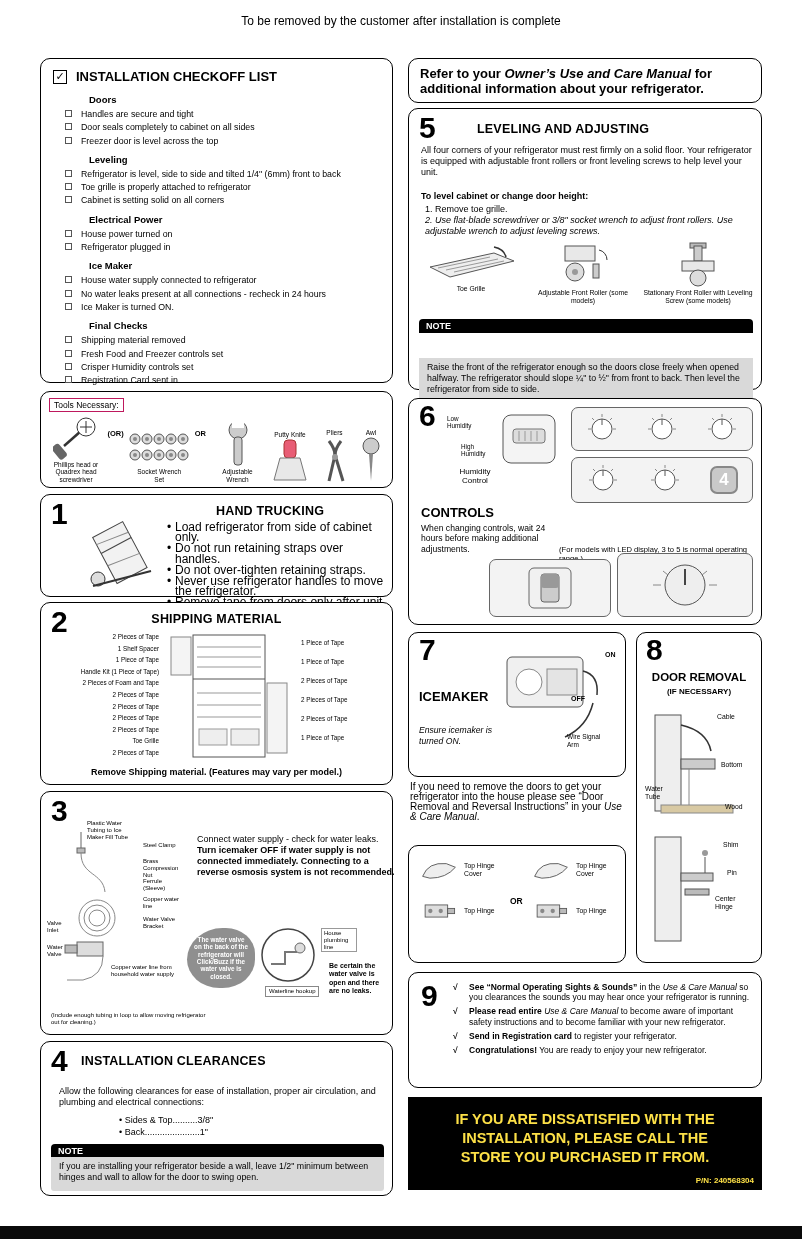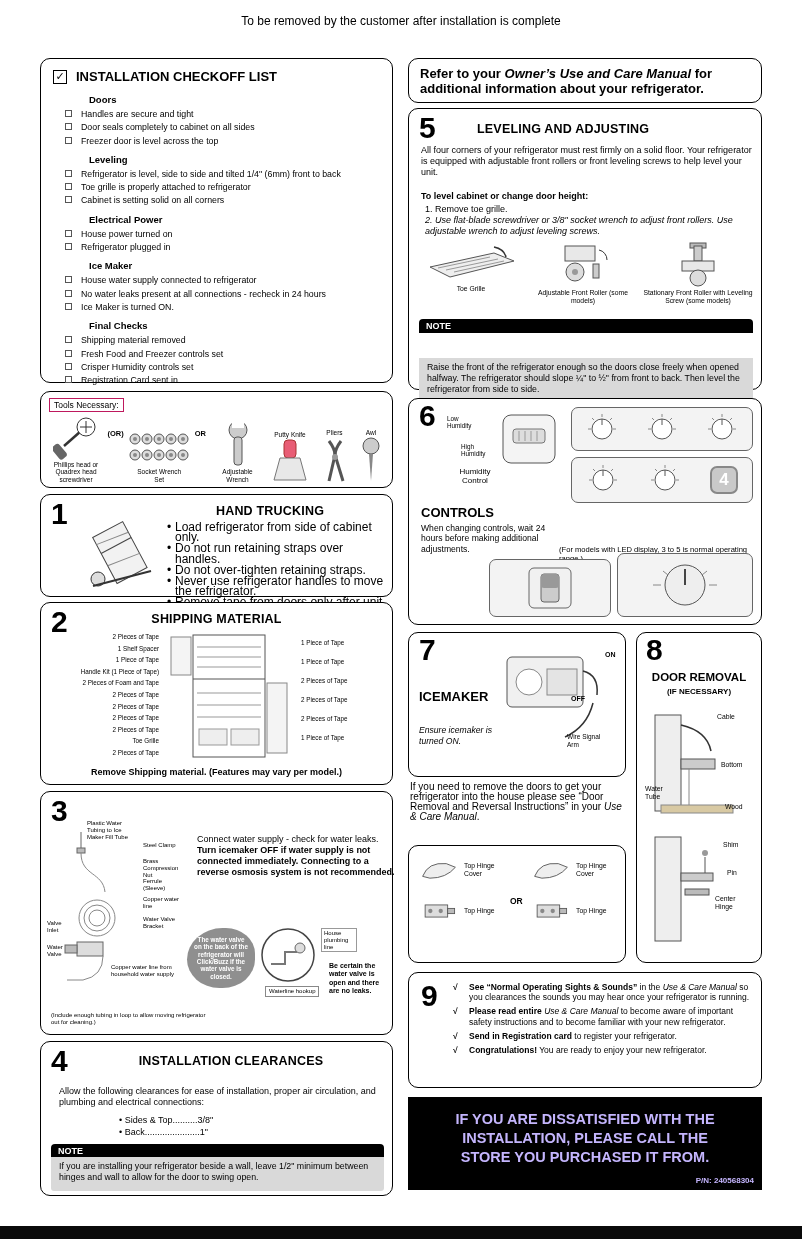--- a/index.html
+++ b/index.html
@@ -320,21 +320,21 @@
       </svg>
     </div>
     <div class="wlabel-box" style="left:224px;top:194px;">Waterline hookup</div>
     <div class="abs" style="left:280px;top:136px;width:36px;font-size:6px;line-height:6.8px;border:1px solid #999;padding:1px 2px;background:#fff;">House plumbing line</div>
     <div class="abs" style="left:288px;top:170px;width:60px;font-size:7px;font-weight:bold;line-height:8.4px;">Be certain the water valve is open and there are no leaks.</div>
     <div class="abs" style="left:10px;top:220px;width:160px;font-size:6px;line-height:7px;">(Include enough tubing in loop to allow moving refrigerator out for cleaning.)</div>
   </section>
 
   <section class="box" style="left:40px;top:1041px;width:353px;height:155px;">
     <div class="secnum" style="left:10px;top:4px;">4</div>
-    <div class="sectitle" style="left:40px;top:12px;width:300px;text-align:center;">INSTALLATION CLEARANCES</div>
+    <div class="sectitle" style="left:40px;top:12px;width:300px;text-align:left;">INSTALLATION CLEARANCES</div>
     <div class="abs small" style="left:18px;top:44px;width:322px;">Allow the following clearances for ease of installation, proper air circulation, and plumbing and electrical connections:</div>
     <div class="abs" style="left:78px;top:72px;font-size:9px;line-height:12px;">
       <div>• Sides &amp; Top..........3/8"</div>
       <div>• Back......................1"</div>
     </div>
     <div class="note-head abs" style="left:10px;top:102px;width:333px;">NOTE</div>
     <div class="note-body abs" style="left:10px;top:115px;width:333px;height:34px;">If you are installing your refrigerator beside a wall, leave 1/2" minimum between hinges and wall to allow for the door to swing open.</div>
   </section>
 
   <section class="box" style="left:408px;top:58px;width:354px;height:45px;padding:7px 11px;">
@@ -578,20 +578,20 @@
         <span class="fin-check">√</span>
         <span><b>Send in Registration card</b><span></span><i></i><span> to register your refrigerator.</span></span>
       </div>
       <div class="fin-item">
         <span class="fin-check">√</span>
         <span><b>Congratulations!</b><span></span><i></i><span> You are ready to enjoy your new refrigerator.</span></span>
       </div>
     </div>
   </section>
 
-  <section class="abs" style="left:408px;top:1097px;width:354px;height:93px;background:#000;color:#c4b5fd;">
+  <section class="abs" style="left:408px;top:1097px;width:354px;height:93px;background:#000;color:#fde047;">
     <div style="padding:13px 28px 0;text-align:center;font-weight:bold;font-size:14.5px;line-height:19px;">IF YOU ARE DISSATISFIED WITH THE INSTALLATION, PLEASE CALL THE STORE YOU PURCHASED IT FROM.</div>
     <div style="position:absolute;right:8px;bottom:5px;font-size:8px;font-weight:bold;">P/N: 240568304</div>
   </section>
 
   <div class="abs" style="left:0;top:1226px;width:802px;height:13px;background:#0a0a0a;"></div>
 
 </div>
 
 </body></html>

